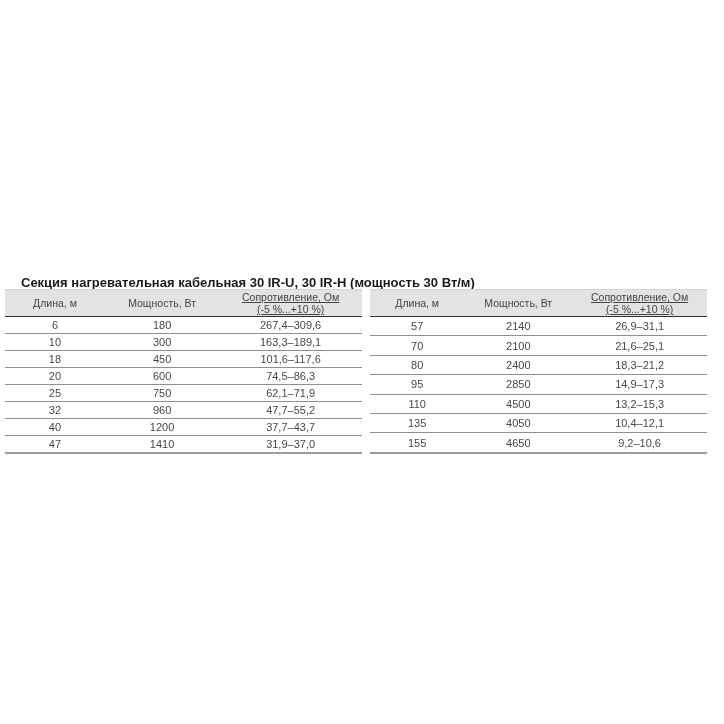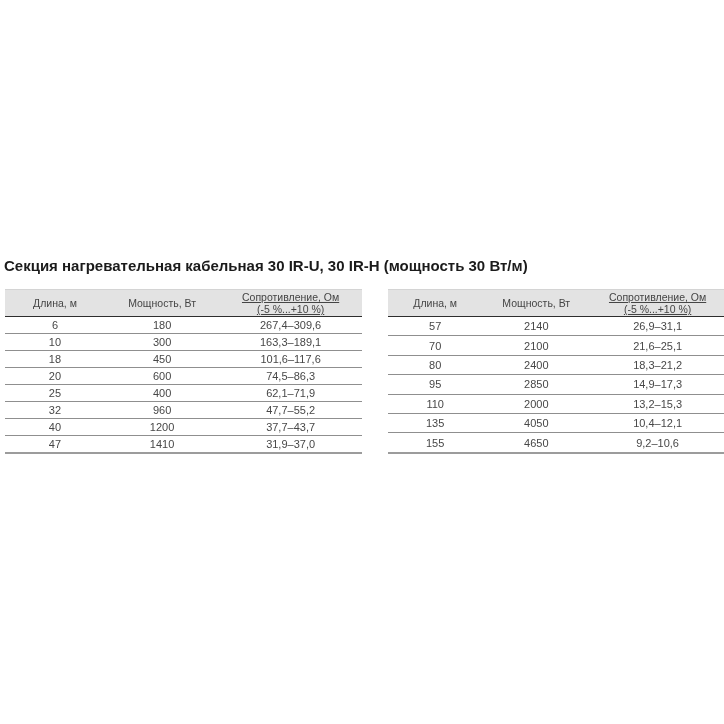--- a/index.html
+++ b/index.html
@@ -16,33 +16,33 @@
   }
   .page {
     position: absolute;
     inset: 0;
     background: #ffffff;
   }
   .title {
     position: absolute;
     left: 4px;
     top: 258px;
-    margin: 0;
-    font-size: 15px;
+    margin: 17px;
+    font-size: 13px;
     line-height: 16px;
     font-weight: 700;
     color: var(--title-text, #1b1b1b);
     white-space: nowrap;
   }
   .tables {
     position: absolute;
     left: 5px;
     top: 289px;
     display: flex;
-    gap: 26px;
+    gap: 8px;
   }
   table.spec-table {
     border-collapse: collapse;
     table-layout: fixed;
   }
   table.t-left  { width: 357px; }
   table.t-right { width: 337px; }
   col.c1 { width: 28%; }
   col.c2 { width: 32%; }
   col.c3 { width: 40%; }
@@ -116,21 +116,21 @@
             <td>450</td>
             <td>101,6–117,6</td>
           </tr>
           <tr>
             <td>20</td>
             <td>600</td>
             <td>74,5–86,3</td>
           </tr>
           <tr>
             <td>25</td>
-            <td>400</td>
+            <td>750</td>
             <td>62,1–71,9</td>
           </tr>
           <tr>
             <td>32</td>
             <td>960</td>
             <td>47,7–55,2</td>
           </tr>
           <tr>
             <td>40</td>
             <td>1200</td>
@@ -176,21 +176,21 @@
             <td>2400</td>
             <td>18,3–21,2</td>
           </tr>
           <tr>
             <td>95</td>
             <td>2850</td>
             <td>14,9–17,3</td>
           </tr>
           <tr>
             <td>110</td>
-            <td>2000</td>
+            <td>4500</td>
             <td>13,2–15,3</td>
           </tr>
           <tr>
             <td>135</td>
             <td>4050</td>
             <td>10,4–12,1</td>
           </tr>
           <tr>
             <td>155</td>
             <td>4650</td>

